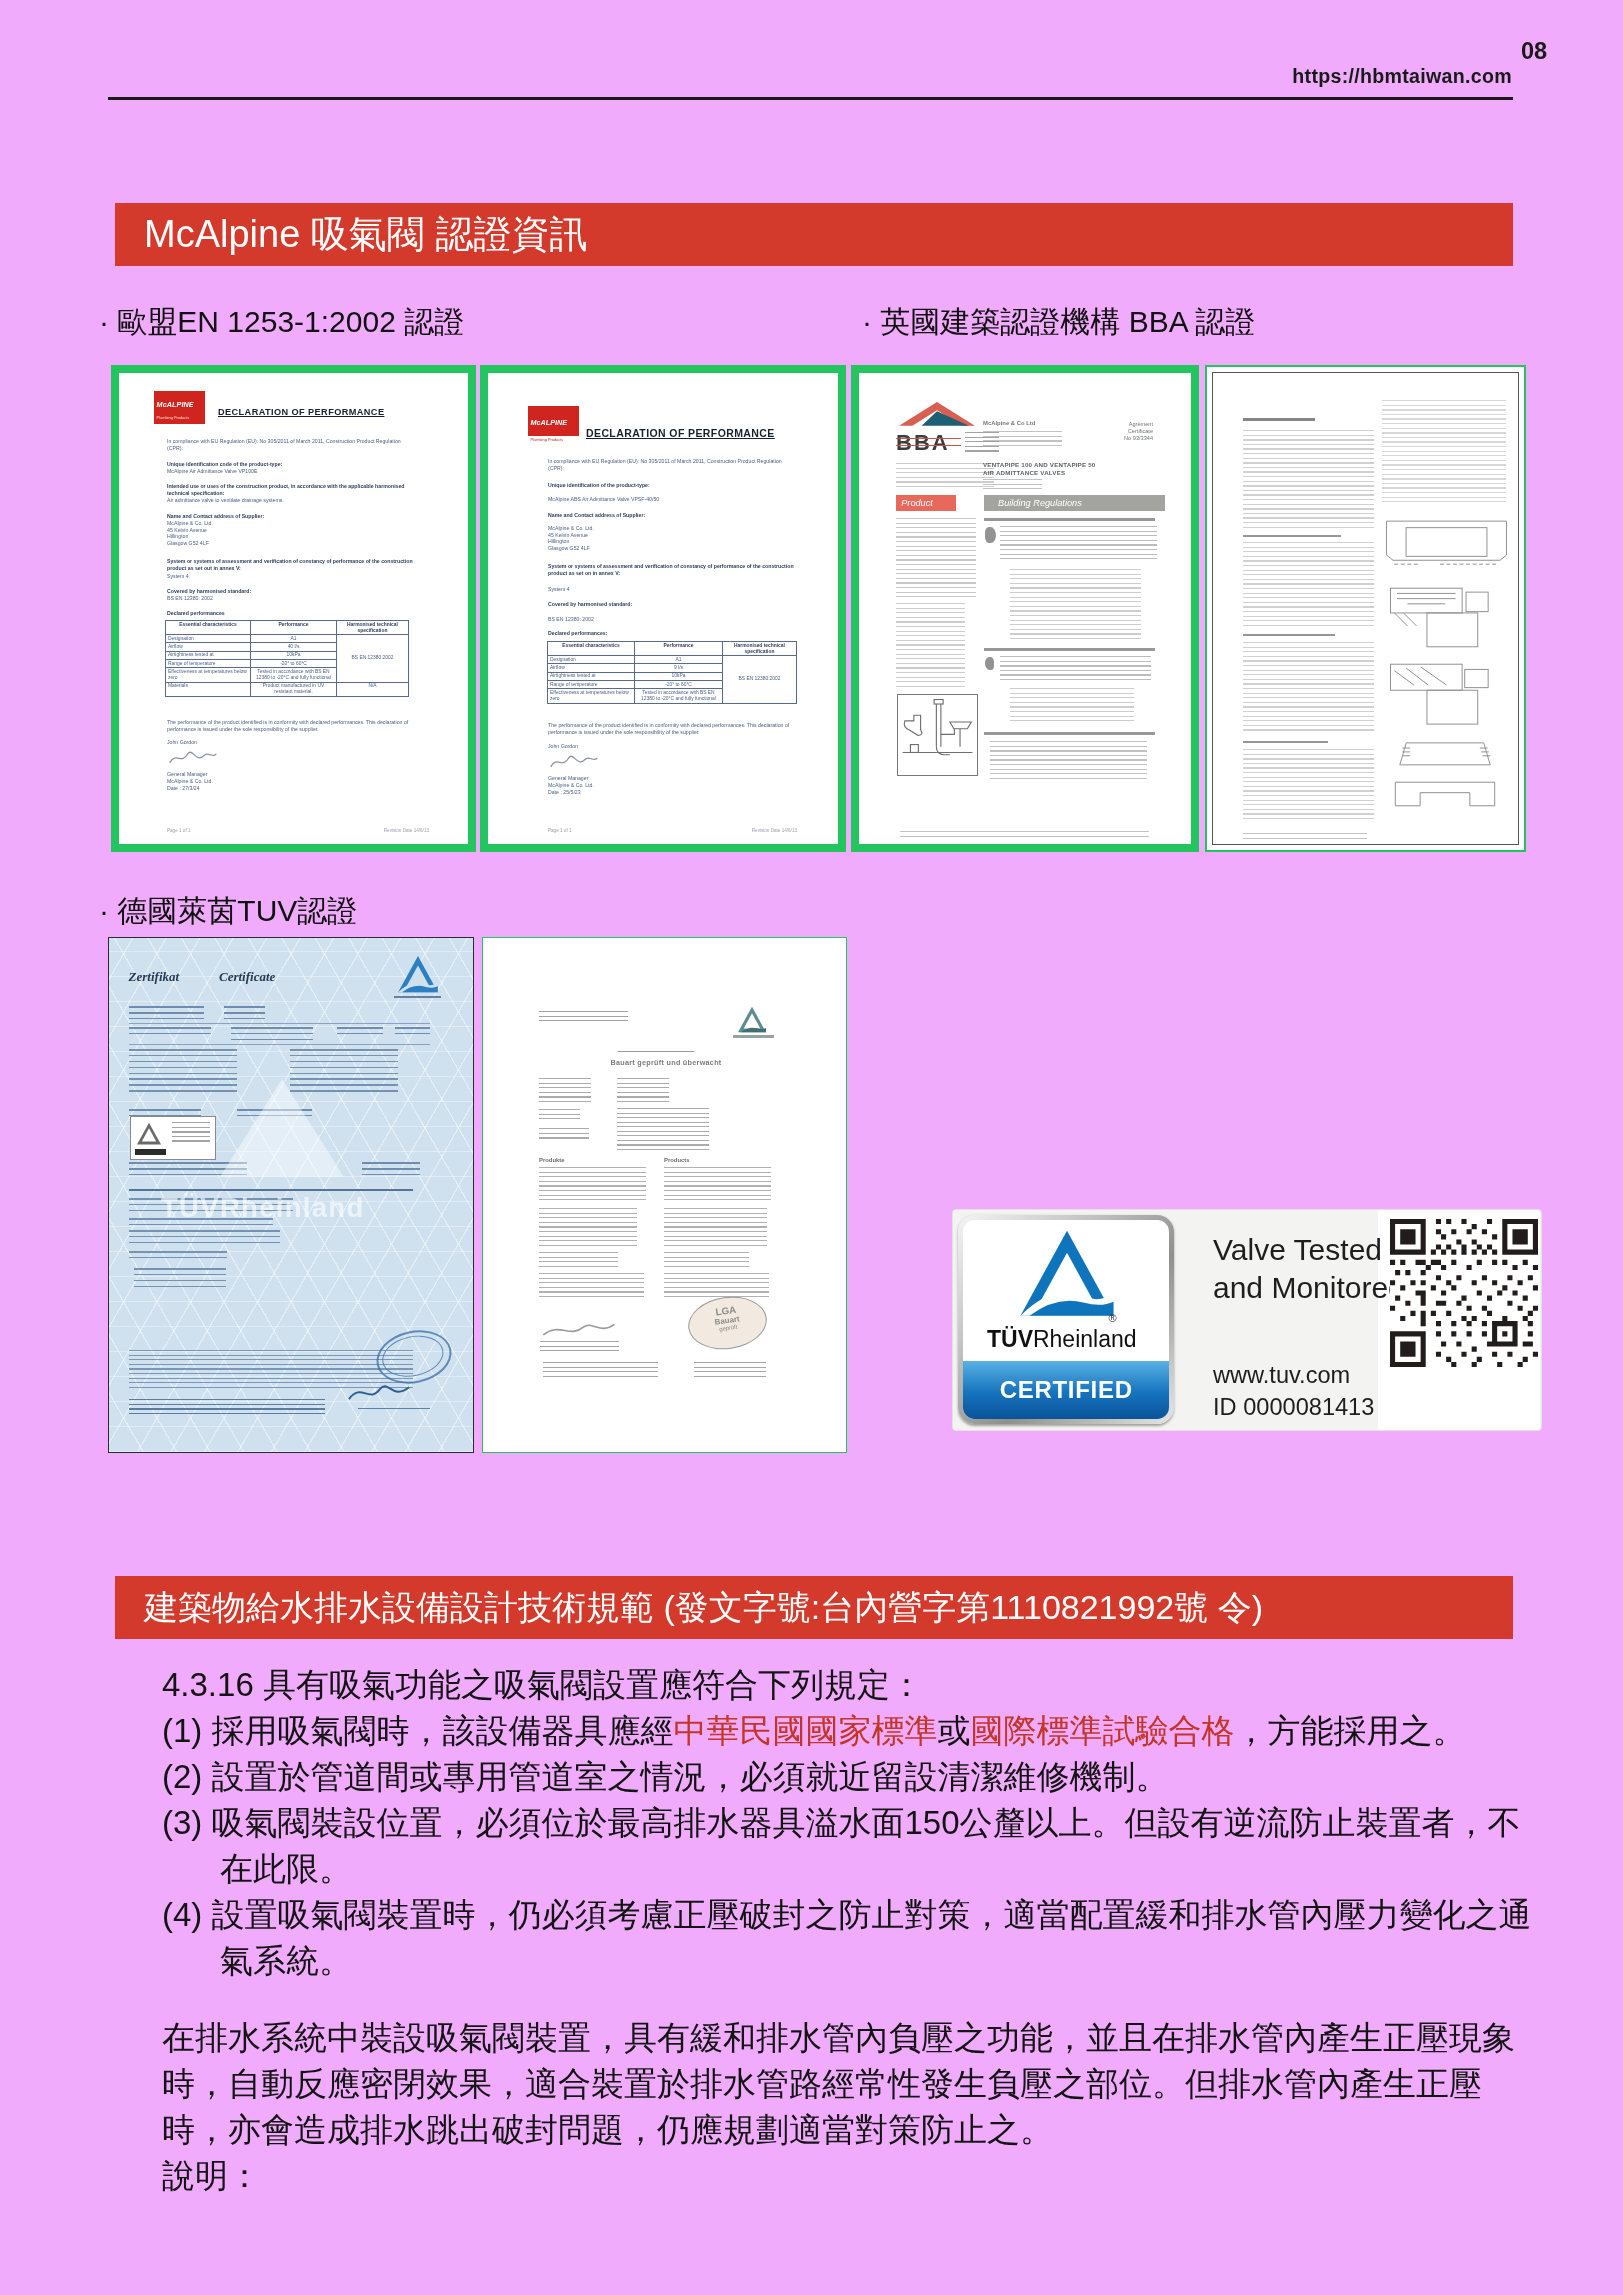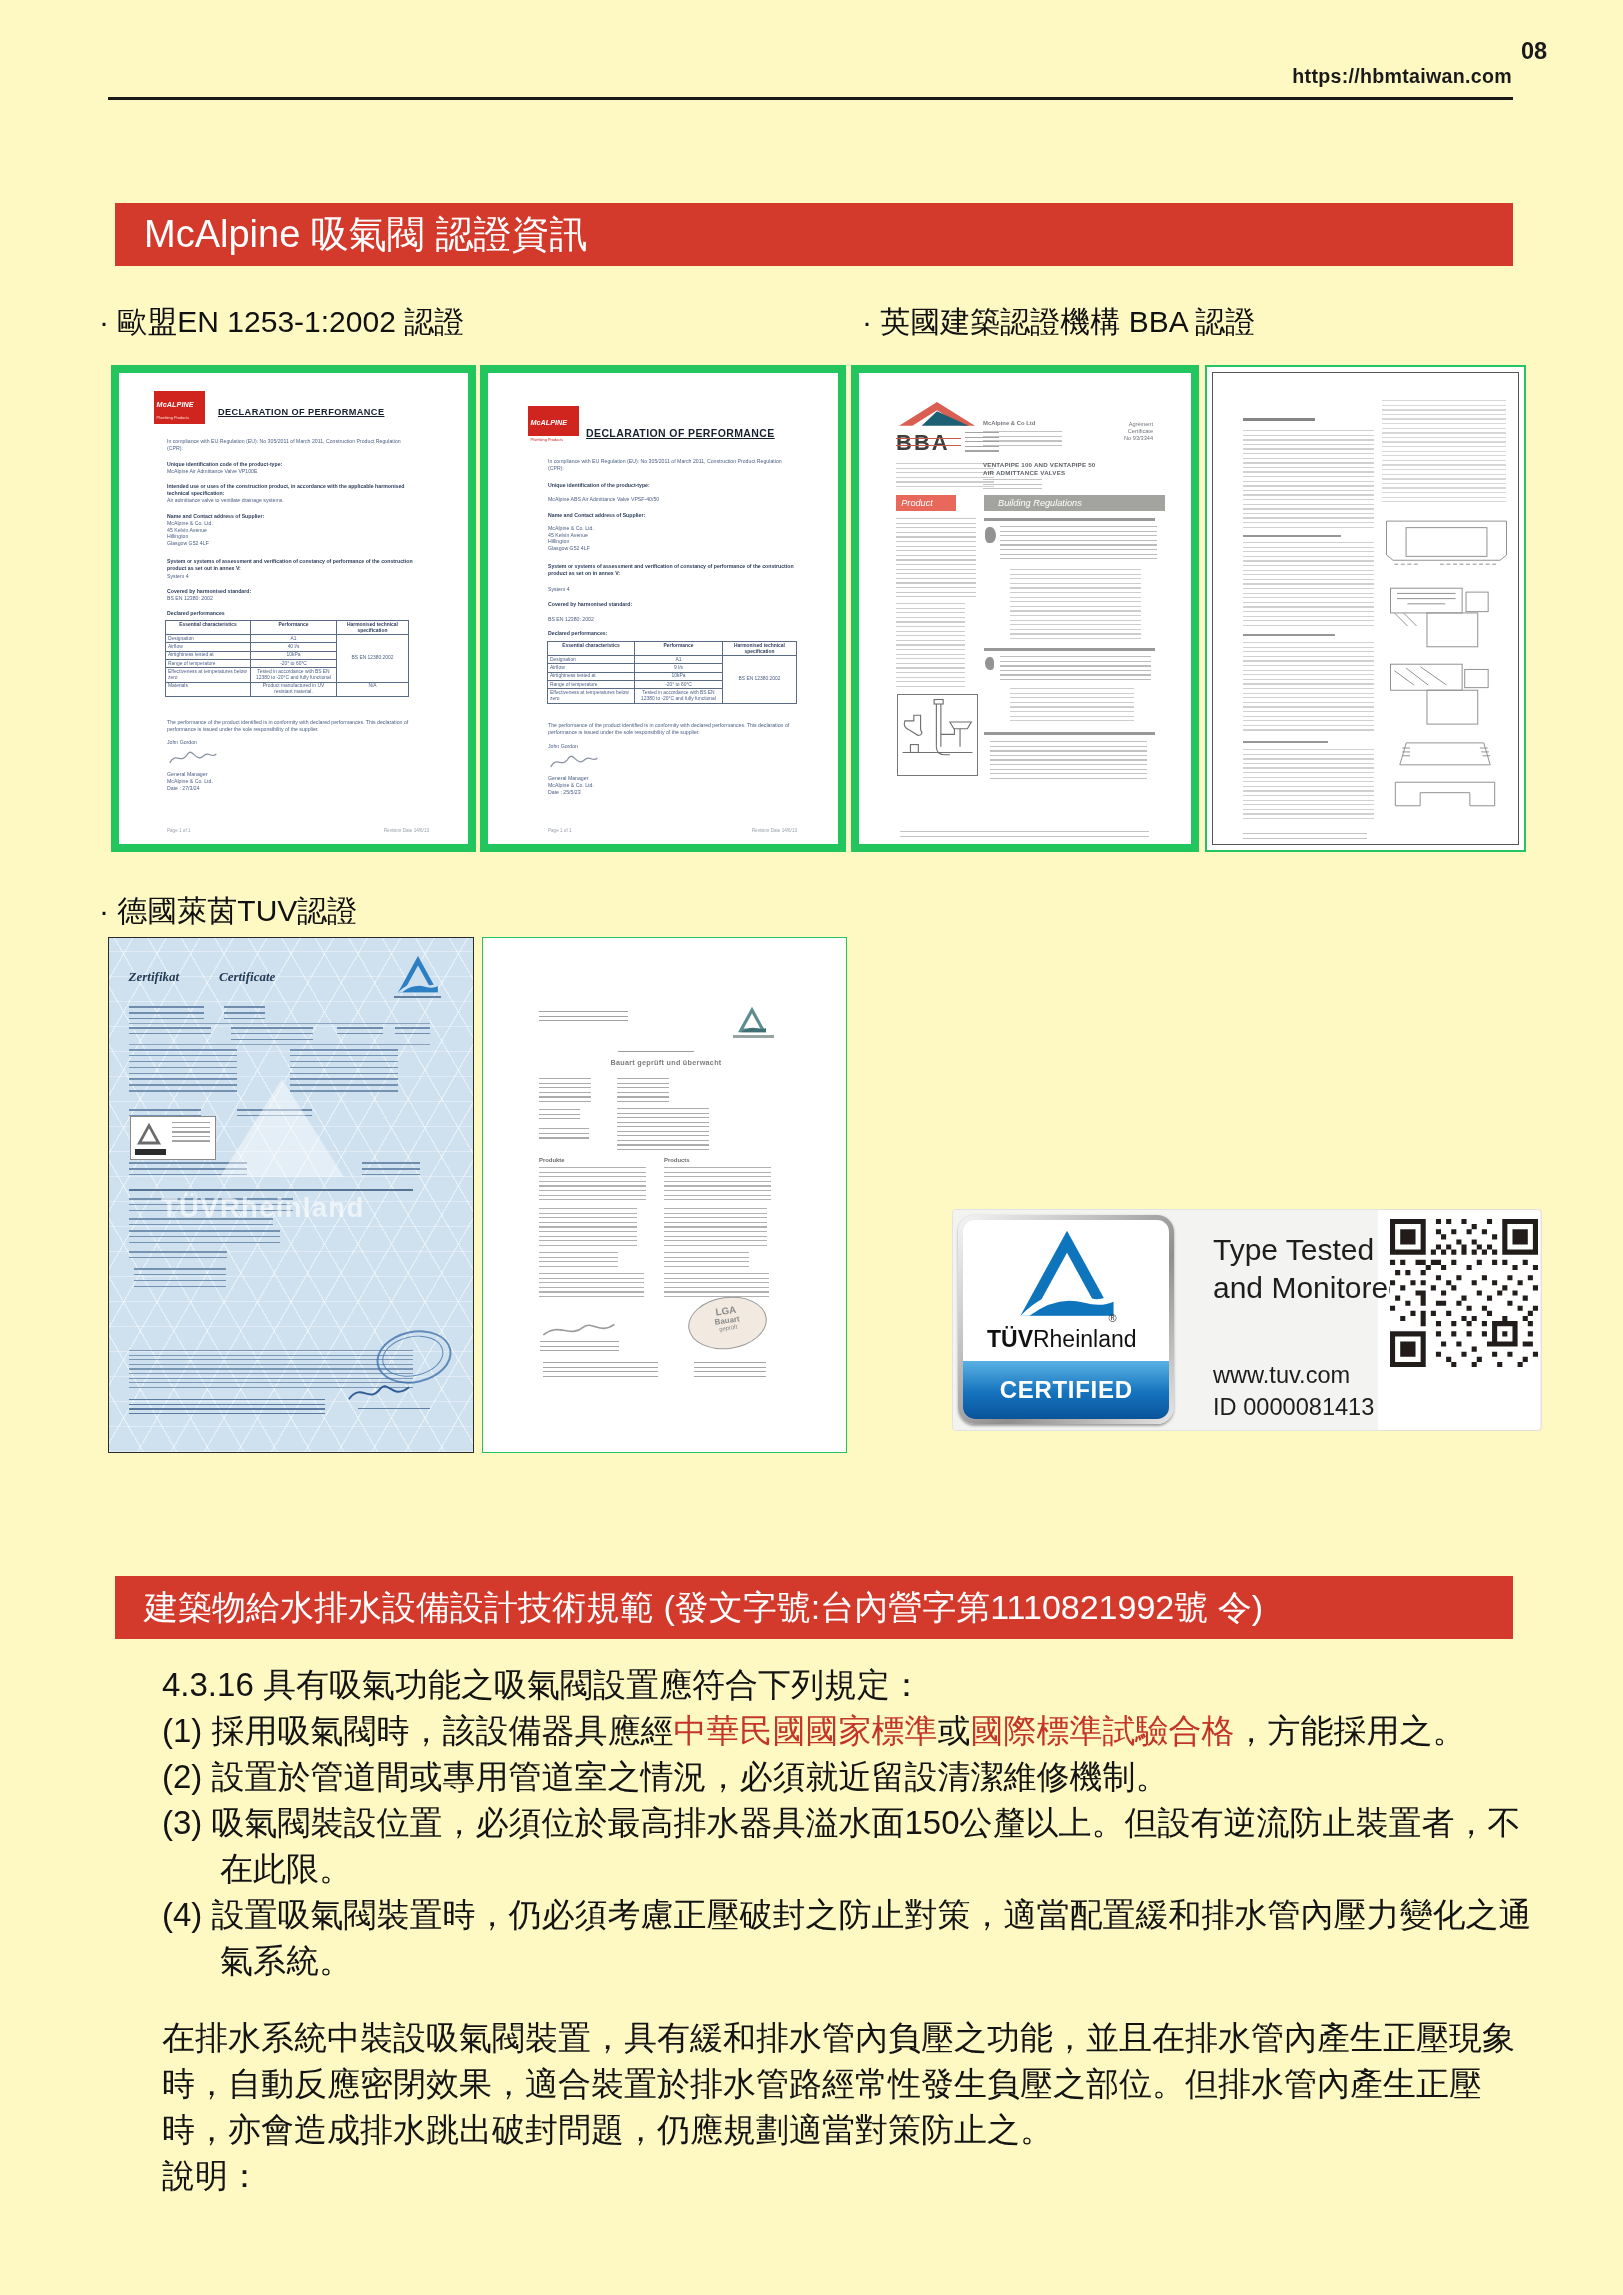--- a/index.html
+++ b/index.html
@@ -1,16 +1,16 @@
 <!DOCTYPE html>
 <html style="font-size:10.5px"><head>
 <meta charset="utf-8">
 <style>
   html,body{margin:0;padding:0;background:#888;}
-  #page{position:relative;width:1623px;height:2295px;background:#fef9c3;
+  #page{position:relative;width:1623px;height:2295px;background:#f0abfc;
         font-family:"Liberation Sans","DejaVu Sans",sans-serif;overflow:hidden;}
   .abs{position:absolute;}
   i.nz{display:block;background:repeating-linear-gradient(180deg,currentColor 0 1.6px,transparent 1.6px 5.9px);}
   i.nz1{display:block;background:repeating-linear-gradient(180deg,currentColor 0 1.3px,transparent 1.3px 4.6px);}
   i.bar{display:block;background:currentColor;}
   
   .pageno{font-size:23.6px;font-weight:bold;color:#1a1a1a;}
   .siteurl{font-size:19.6px;font-weight:bold;color:#1a1a1a;text-decoration:none;letter-spacing:0.3px;}
   .toprule{background:#1a1a1a;height:3.3px;}
   
@@ -456,21 +456,21 @@
         </svg>
         <div class="abs" style="left:145px;top:92px;font-size:11px;color:#333;" data-name="registered-mark">®</div>
         <div class="abs tuvword" style="left:23.6px;top:106px;" data-name="tuv-wordmark"><b>TÜV</b><span>Rheinland</span></div>
         <div class="badge-band" data-name="certified-band">
           <span>CERTIFIED</span>
         </div>
       </div>
     </div>
 
     <div class="abs tagline" style="left:260px;top:21px;" data-name="badge-tagline">
-      <div>Type Tested</div>
+      <div>Valve Tested</div>
       <div>and Monitored</div>
     </div>
     <div class="abs badge-small" style="left:260px;top:149px;" data-name="tuv-url">www.tuv.com</div>
     <div class="abs badge-small" style="left:260px;top:181px;" data-name="tuv-id">ID  0000081413</div>
 
     <svg class="abs" style="left:437px;top:9.2px;" width="148" height="148" viewBox="0 0 29 29" data-name="qr-code">
       <rect x="0" y="0" width="29" height="29" fill="#ffffff"></rect>
       <path fill="#221d1a" fill-rule="evenodd" d="
         M0 0h7v7H0zM1 1v5h5V1zM2 2h3v3H2z
         M22 0h7v7h-7zM23 1v5h5V1zM24 2h3v3h-3z

